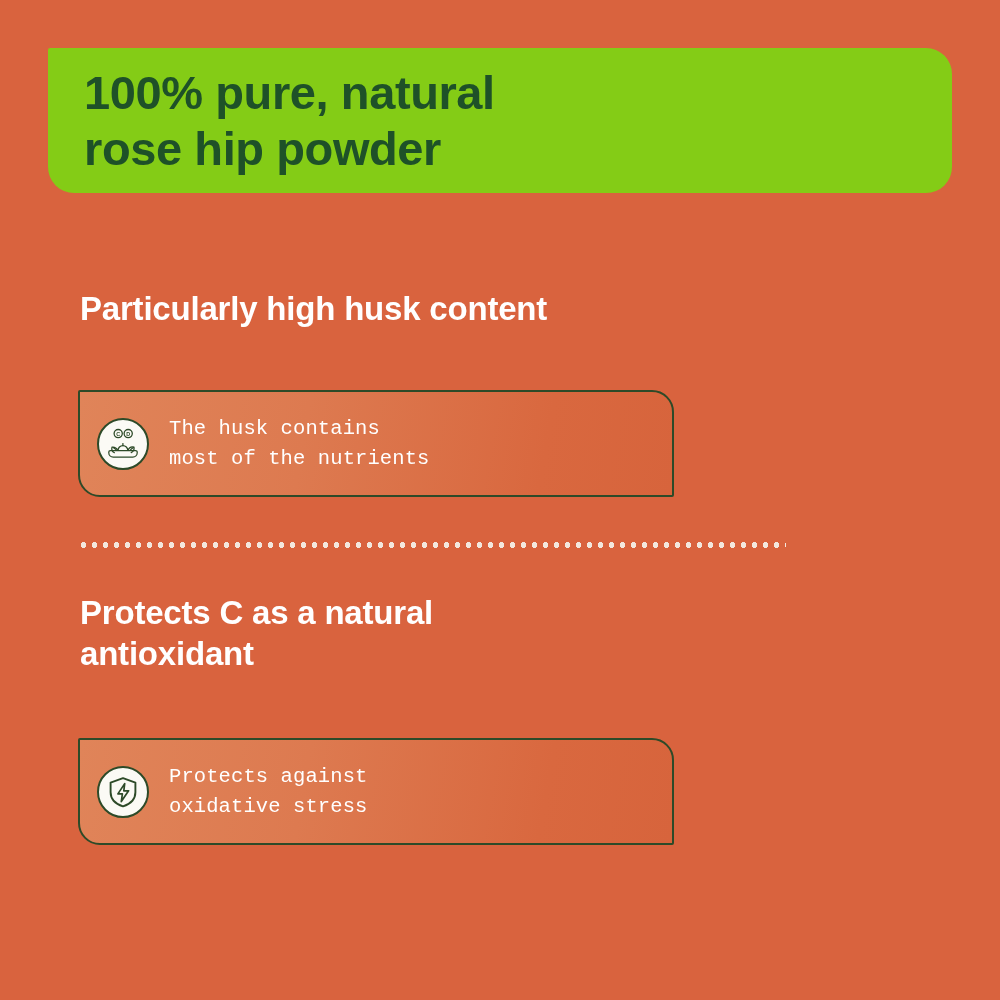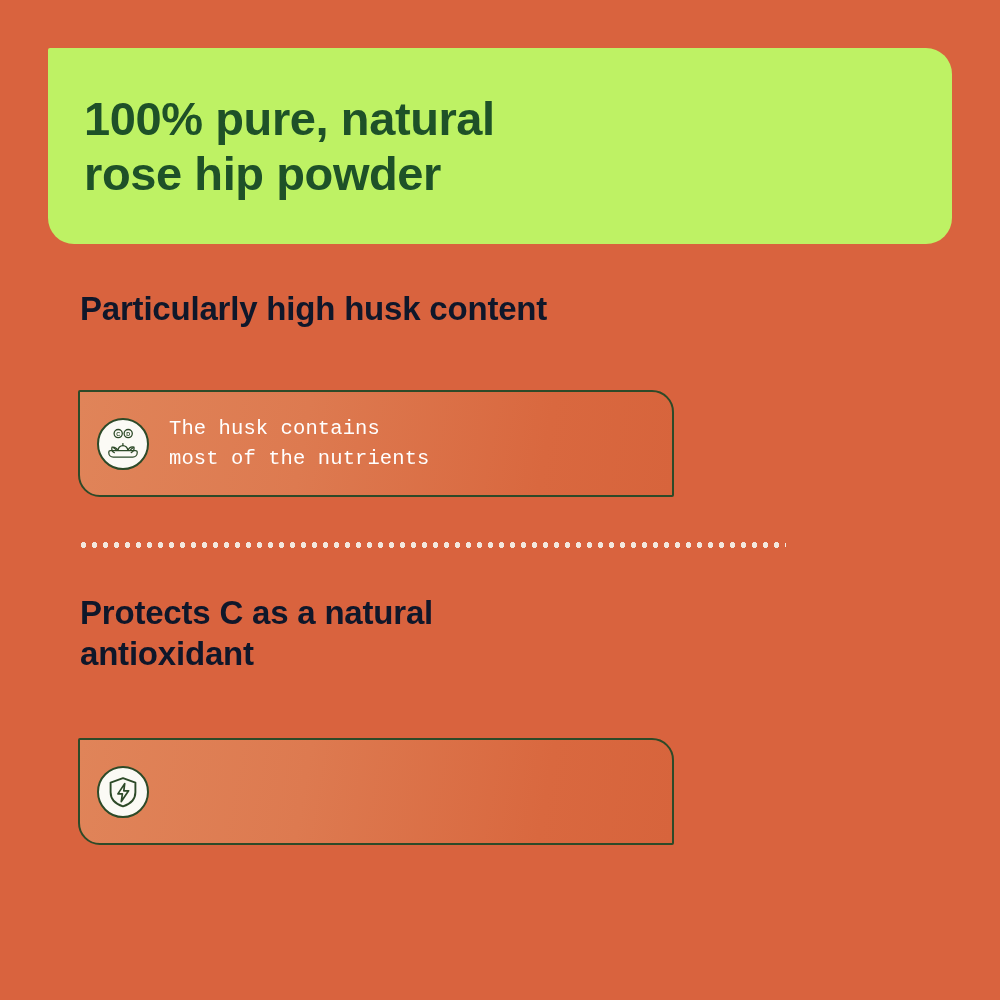--- a/index.html
+++ b/index.html
@@ -14,43 +14,43 @@
     background:#d9633e;
     font-family:"Liberation Sans", sans-serif;
     -webkit-font-smoothing:antialiased;
     position:relative;
   }
 
   
   .hero-card{
     position:absolute;
     left:48px; top:48px;
-    width:904px; height:196px;
-    background:#bef264;
+    width:904px; height:145px;
+    background:#84cc16;
     border-radius:2px 26px 26px 26px;
     display:flex;
     flex-direction:column;
     justify-content:center;
     padding-left:36px;
   }
   .hero-title{
     color:#1e5128;
     font-family:"Liberation Sans Narrow","Liberation Sans", sans-serif;
     font-size:47px;
     font-weight:700;
     line-height:1.18;
     letter-spacing:-0.4px;
     white-space:pre-line;
   }
 
   
   .section-heading{
     position:absolute;
     left:80px;
-    color:#0f172a;
+    color:#ffffff;
     font-family:"Liberation Sans Narrow","Liberation Sans", sans-serif;
     font-size:33px;
     font-weight:700;
     line-height:1.25;
     letter-spacing:-0.2px;
     white-space:pre-line;
   }
   .heading-1{ top:288px; }
   .heading-2{ top:592px; }
 
@@ -157,13 +157,15 @@
   <div class="card-icon">
     <svg width="36" height="36" viewBox="0 0 36 36" aria-hidden="true">
 
       <path d="M18 4.2 L30.4 8.6 V18.2 C30.4 25.0 25.2 30.0 18 32.4
                C10.8 30.0 5.6 25.0 5.6 18.2 V8.6 Z" fill="none" stroke="#2d4a28" stroke-width="1.9" stroke-linejoin="round"></path>
 
       <path d="M19.7 9.6 L12.9 19.9 H17.4 L16.3 27.6 L23.6 16.8 H18.8 Z" fill="none" stroke="#2d4a28" stroke-width="1.7" stroke-linejoin="round"></path>
     </svg>
   </div>
 
+  <div class="card-text">Protects against
+oxidative stress</div>
 </div>
 
 </body></html>

